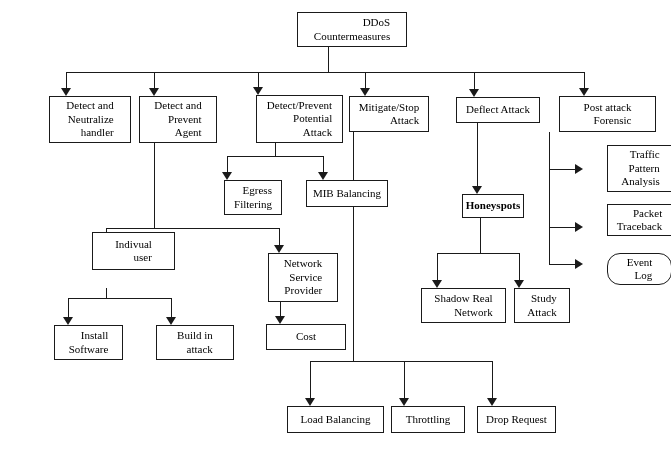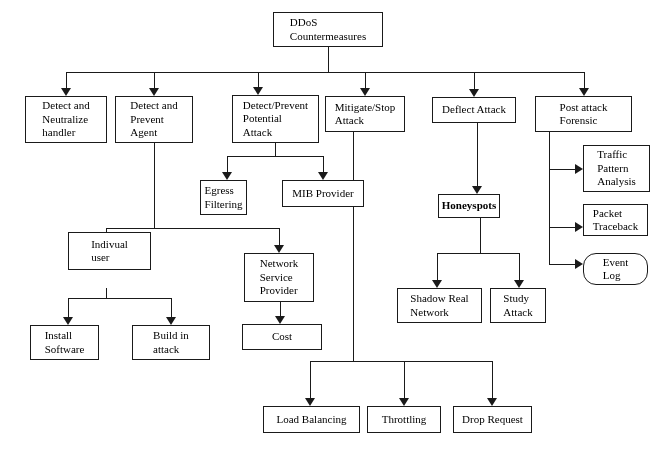--- a/index.html
+++ b/index.html
@@ -16,25 +16,26 @@
     overflow: hidden;
   }
   .node {
     position: absolute;
     box-sizing: border-box;
     background: #ffffff;
     border: 1px solid #1a1a1a;
     display: flex;
     align-items: center;
     justify-content: center;
-    text-align: left;
+    text-align: right;
     white-space: pre-line;
     font-size: 11px;
     line-height: 1.22;
     color: #000000;
+    margin-left: 24px;
   }
   .line {
     position: absolute;
     background: #1a1a1a;
   }
   .arrow-down {
     position: absolute;
     width: 0;
     height: 0;
     border-left: 5px solid transparent;
@@ -123,23 +124,23 @@
 Prevent
 Agent</div>
       <div class="node" style="left: 232px; top: 95px; width: 87px; height: 48px;">Detect/Prevent
 Potential
 Attack</div>
       <div class="node" style="left: 325px; top: 96px; width: 80px; height: 36px;">Mitigate/Stop
 Attack</div>
       <div class="node" style="left: 432px; top: 97px; width: 84px; height: 26px;">Deflect Attack</div>
       <div class="node" style="left: 535px; top: 96px; width: 97px; height: 36px;">Post attack
 Forensic</div>
-      <div class="node" style="left: 200px; top: 180px; width: 47px; height: 35px;">Egress
+      <div class="node" style="left: 200px; top: 180px; width: 58px; height: 35px;">Egress
 Filtering</div>
-      <div class="node" style="left: 282px; top: 180px; width: 82px; height: 27px;">MIB Provider</div>
+      <div class="node" style="left: 282px; top: 180px; width: 82px; height: 27px;">MIB Balancing</div>
       <div class="node" style="left: 438px; top: 194px; width: 62px; height: 24px; font-weight: bold;">Honeyspots</div>
       <div class="node" style="left: 583px; top: 145px; width: 67px; height: 47px; font-family: Liberation Serif, serif;">Traffic
 Pattern
 Analysis</div>
       <div class="node" style="left: 583px; top: 204px; width: 65px; height: 32px;">Packet
 Traceback</div>
       <div class="node" style="left: 583px; top: 253px; width: 65px; height: 32px; border-radius: 13px;">Event
 Log</div>
       <div class="node" style="left: 68px; top: 232px; width: 83px; height: 38px;">Indivual
 user</div>

